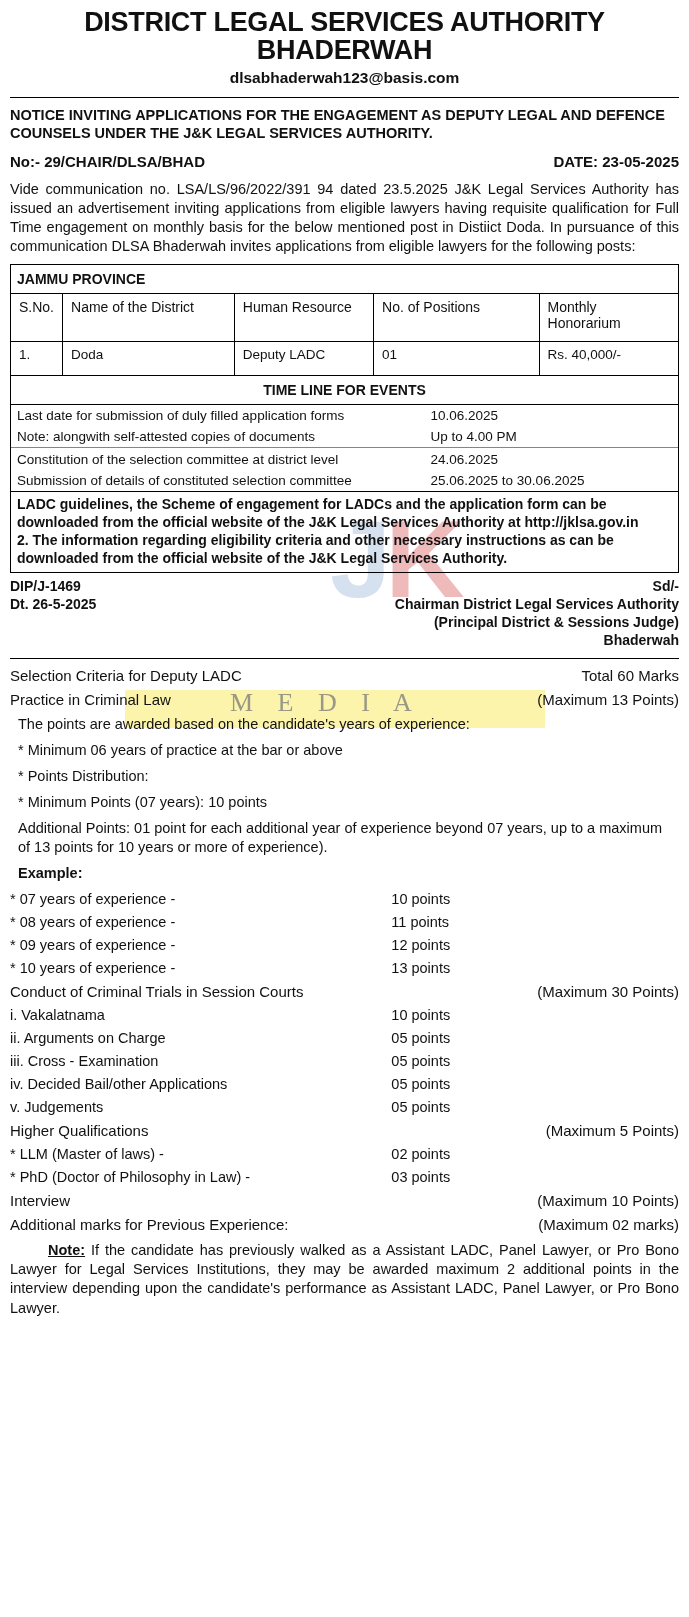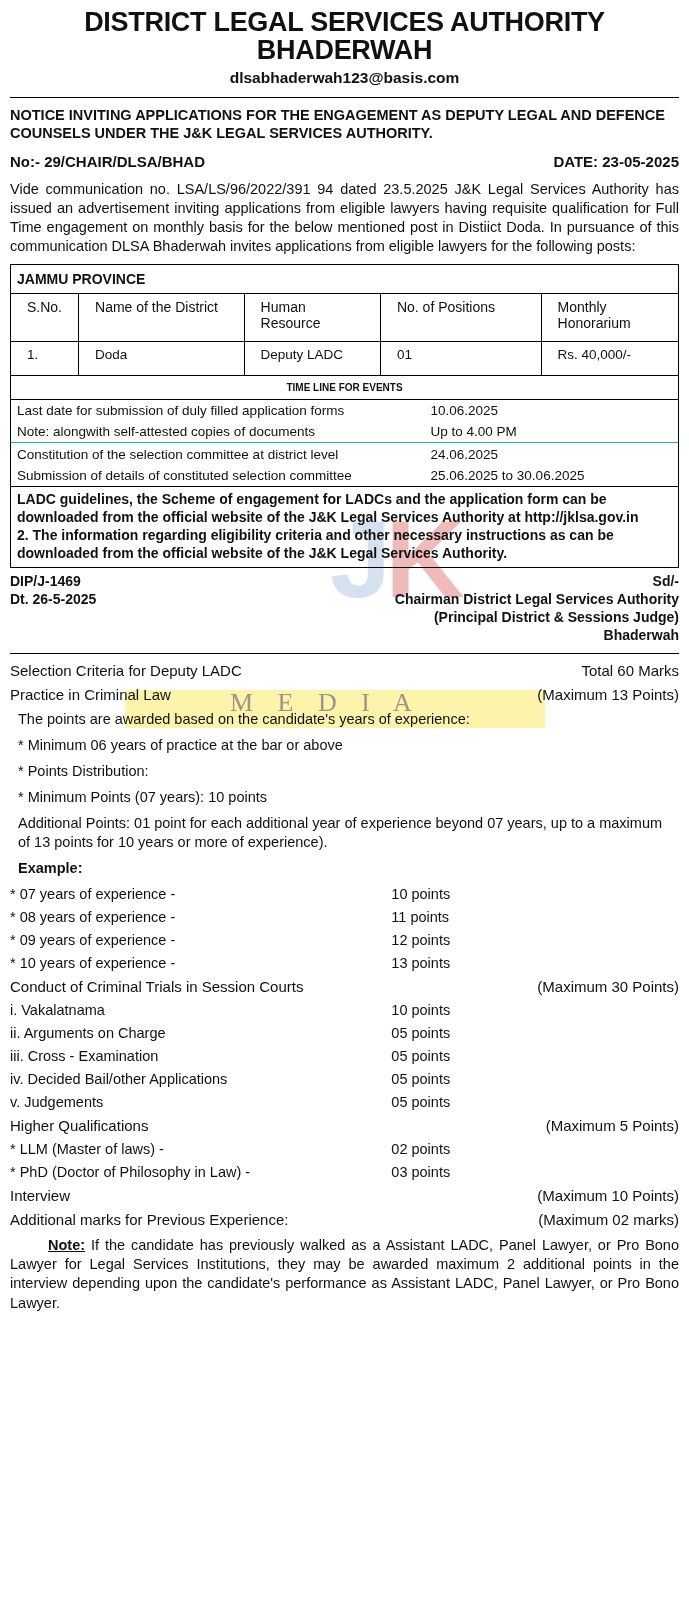--- a/index.html
+++ b/index.html
@@ -101,37 +101,37 @@
     margin-bottom: 8px;
   }
 
   table.tbl {
     width: 100%;
     border-collapse: collapse;
     font-size: 13.5px;
   }
   table.tbl td, table.tbl th {
     border: 1px solid #000;
-    padding: 5px 16px;
+    padding: 5px 8px;
     vertical-align: top;
     text-align: left;
     font-weight: normal;
   }
   .province {
     text-align: right;
     font-weight: bold !important;
     font-size: 14px;
     padding: 6px !important;
   }
   .hdr td { font-weight: bold; font-size: 14px; height: 48px; }
   .rowcell { height: 34px; }
   .timeline-head {
     text-align: center !important;
     font-weight: bold !important;
-    font-size: 10px;
+    font-size: 14px;
     padding: 6px !important;
   }
   .tl-wrap {
     border: 1px solid #000;
     border-top: none;
   }
   .tl-inner { width: 100%; border-collapse: collapse; }
   .tl-inner td { border: none; padding: 3px 6px; font-size: 13.5px; }
   .tl-sep td { border-top: 1px solid #14b8a6; padding-top: 4px; }
   .tl-left { width: 62%; }

